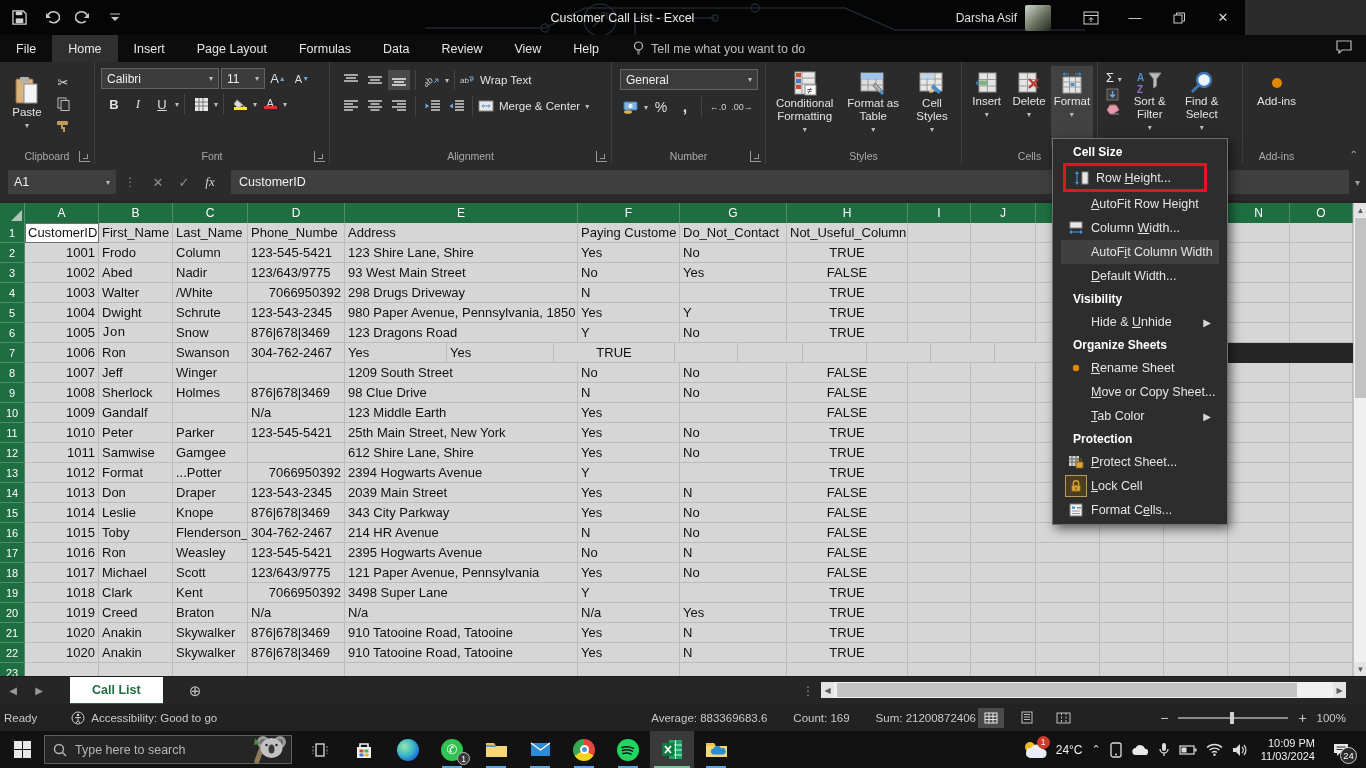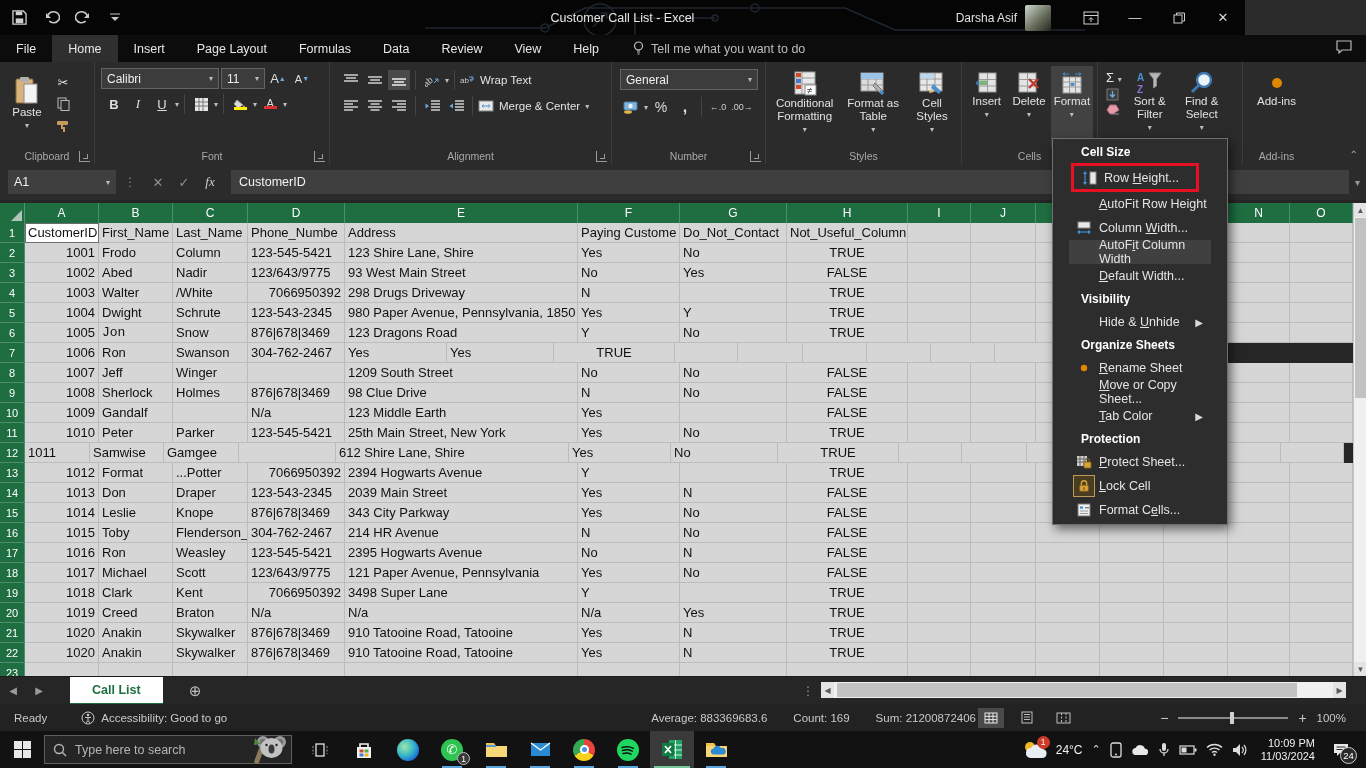--- a/index.html
+++ b/index.html
@@ -61,21 +61,21 @@
   .grow { display:flex; height:20px; }
   .rowhdr { width:25px; background:#1e6e42; color:#fff; font-size:11px; display:flex; align-items:center; justify-content:center; border-bottom:1px solid rgba(255,255,255,.22); border-right:1px solid rgba(255,255,255,.22); }
   .cell { height:20px; background:#d6d6d6; border-right:1px solid #bcbcbc; border-bottom:1px solid #bcbcbc; font-size:13px; color:#111; padding:0 3px; white-space:nowrap; overflow:hidden; line-height:19px; }
   .cell.active-cell { background:#ffffff; outline:1px solid #6e6e6e; outline-offset:-1px; }
   #vscroll { position:absolute; right:0; top:3px; width:13px; height:473px; background:#f0f0f0; border-left:1px solid #c5c5c5; }
   .sarrow { width:13px; height:14px; background:#e4e4e4; color:#5a5a5a; font-size:8px; display:flex; align-items:center; justify-content:center; }
   #vthumb { position:absolute; left:1px; top:15px; width:11px; height:180px; background:#c2c2c2; }
   #vscroll .sarrow.bottom { position:absolute; bottom:0; }
 
   
-  #fmt-menu { position:absolute; left:1052px; top:138px; width:176px; background:#2d2d2d; border:1px solid #6f6f6f; box-shadow:3px 4px 10px rgba(0,0,0,.55); z-index:60; padding:2px 16px; }
+  #fmt-menu { position:absolute; left:1052px; top:138px; width:176px; background:#2d2d2d; border:1px solid #6f6f6f; box-shadow:3px 4px 10px rgba(0,0,0,.55); z-index:60; padding:2px 8px; }
   .mhdr { height:22px; display:flex; align-items:center; padding-left:12px; color:#fff; font-weight:bold; font-size:12px; }
   .mitem { height:24px; display:flex; align-items:center; color:#e4e4e4; font-size:12.5px; position:relative; }
   .mitem .micon { width:30px; display:flex; align-items:center; justify-content:center; flex:0 0 30px; }
   .mitem .micon.sel { background:#4a3d22; border:1px solid #b99c55; width:22px; height:22px; flex:0 0 22px; margin-left:4px; margin-right:4px; }
   .mitem.hover { background:#404040; }
   .mitem.boxed { height:29px; border:3px solid #e81123; margin:0 12px 0 2px; }
   .akey { text-decoration:underline; }
   .marrow { position:absolute; right:8px; color:#d8d8d8; font-size:10px; }
 
   
@@ -737,21 +737,21 @@
           <div class="cell" style="width: 63px;"></div>
           <div class="cell" style="width: 65px;"></div>
           <div class="cell" style="width: 64px;"></div>
           <div class="cell" style="width: 64px;"></div>
           <div class="cell" style="width: 64px;"></div>
           <div class="cell" style="width: 62px;"></div>
           <div class="cell" style="width: 63px;"></div>
         </div>
         <div class="grow">
           <div class="rowhdr">12</div>
-          <div class="cell" style="width: 65px; text-align: left;">1011</div>
+          <div class="cell" style="width: 74px; text-align: right;">1011</div>
           <div class="cell" style="width: 74px;">Samwise</div>
           <div class="cell" style="width: 75px;">Gamgee</div>
           <div class="cell" style="width: 97px;"></div>
           <div class="cell" style="width: 233px;">612 Shire Lane, Shire</div>
           <div class="cell" style="width: 102px;">Yes</div>
           <div class="cell" style="width: 107px;">No</div>
           <div class="cell" style="width: 121px; text-align: center;">TRUE</div>
           <div class="cell" style="width: 63px;"></div>
           <div class="cell" style="width: 65px;"></div>
           <div class="cell" style="width: 64px;"></div>
@@ -1068,21 +1068,21 @@
     <span id="addsheet">⊕</span>
     <span id="tab-dots">⋮</span>
     <div id="hscroll">
       <div class="sarrow">◀</div>
       <div id="hthumb"></div>
       <div class="sarrow right">▶</div>
     </div>
   </div>
 
   <div id="statusbar">
-    <span style="margin-left:14px">Ready</span>
+    <span style="margin-left:4px">Ready</span>
     <span style="margin-left:34px;display:flex;align-items:center;gap:6px">
       <svg class="ic" width="14" height="14" viewBox="0 0 14 14">
           <circle cx="7" cy="7" r="6" fill="none" stroke="#c9c9c9"></circle>
           <circle cx="7" cy="4" r="1.3" fill="#c9c9c9"></circle>
           <path d="M4 6.5h6M7 6.5v3l-2 2.5M7 9.5l2 2.5" stroke="#c9c9c9" fill="none"></path>
         </svg>
       <span>Accessibility: Good to go</span>
     </span>
     <div id="sb-stats">
       <span>Average: 883369683.6</span>

